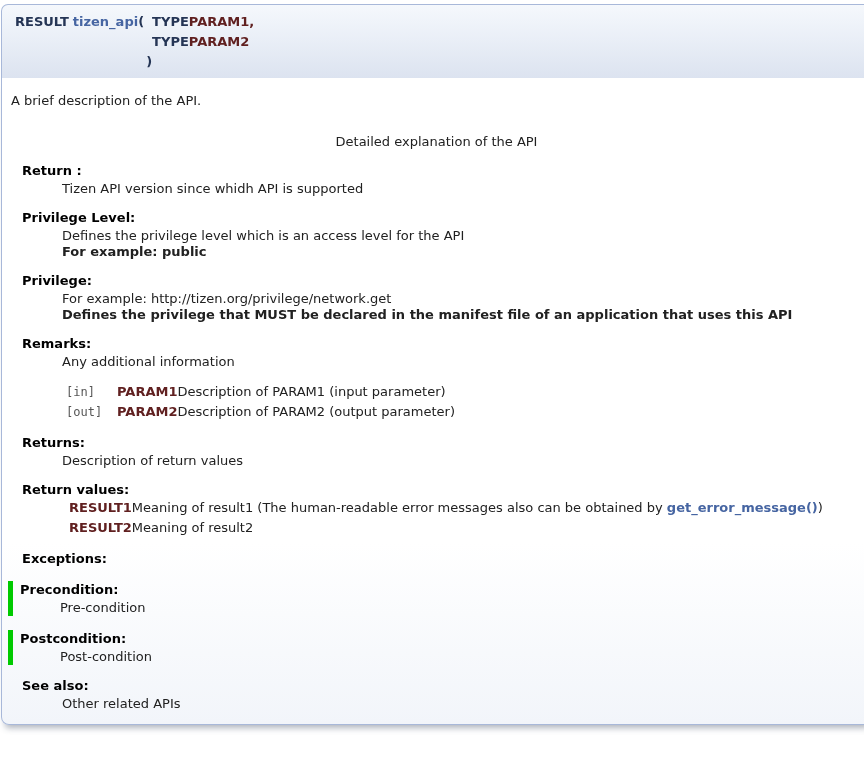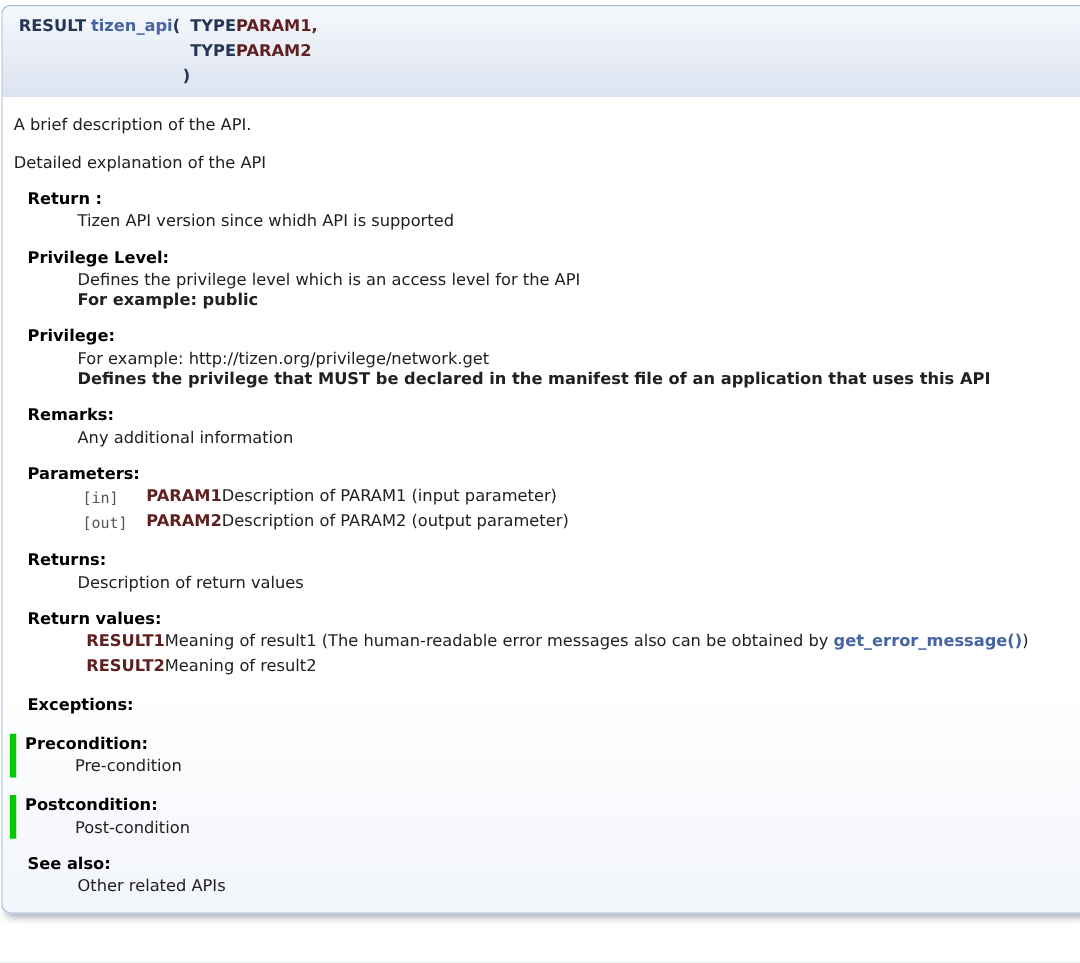--- a/index.html
+++ b/index.html
@@ -43,21 +43,21 @@
   
   .memdoc {
     border: 1px solid #A8B8D9;
     border-top: none;
     border-radius: 0 0 8px 8px;
     background: linear-gradient(to bottom, #FFFFFF 0%, #FFFFFF 72%, #F2F5FA 100%);
     padding: 10px 10px 12px 8px;
     box-shadow: 0 7px 6px -4px rgba(80, 90, 110, 0.45);
   }
   p.brief    { margin: 4px 0 11px 1px; line-height: 17px; }
-  p.detailed { margin: 13px 0 0 1px; line-height: 17px; }
+  p.detailed { margin: 24px 0 0 1px; line-height: 17px; text-align: center; }
   dl { margin: 12px 0 0 12px; padding: 0; }
   dt { font-weight: bold; color: #000000; line-height: 17px; }
   dd { margin: 2px 0 0 40px; padding: 0; line-height: 16px; }
   dd + dd { margin-top: 0; font-weight: bold; }
   dl.green {
     margin-left: -2px;
     margin-top: 14px;
     border-left: 5px solid #00CA00;
     padding-left: 7px;
   }
@@ -146,21 +146,20 @@
       <dd>For example: http://tizen.org/privilege/network.get</dd>
       <dd>Defines the privilege that MUST be declared in the manifest file of an application that uses this API</dd>
     </dl>
 
     <dl>
       <dt>Remarks:</dt>
       <dd>Any additional information</dd>
     </dl>
 
     <dl>
-      <dt>Parameters:</dt>
       <dd class="tablewrap">
         <table class="docrows">
           <tbody>
               <tr>
             <td class="dir">[in]</td>
             <td class="pname">PARAM1</td>
             <td>Description of PARAM1 (input parameter)</td>
           </tr>
           <tr>
             <td class="dir">[out]</td>

